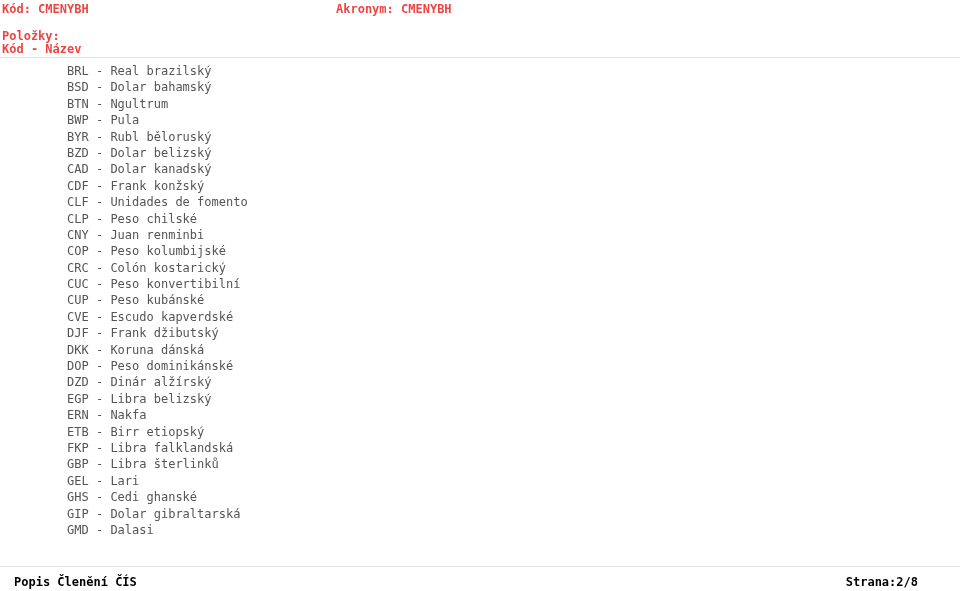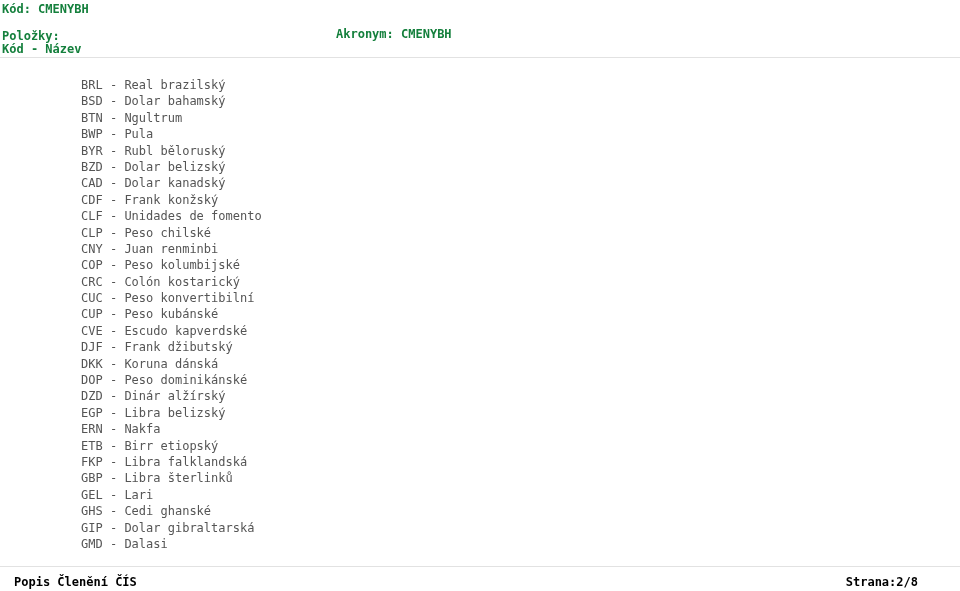--- a/index.html
+++ b/index.html
@@ -25,39 +25,38 @@
 
   
   .header-block {
     position: absolute;
     left: 0;
     top: 0;
     width: 960px;
   }
 
   .hdr-text {
-    color: #15803d;
+    color: #ef4444;
     font-weight: bold;
     font-size: 12px;
     line-height: 16px;
     font-family: "DejaVu Sans Mono", "Liberation Mono", monospace;
     white-space: pre;
   }
 
   .code-line {
     position: absolute;
     left: 2px;
     top: 1px;
   }
 
   .acronym-line {
     position: absolute;
     left: 336px;
     top: 1px;
-    margin-top: 25px;
   }
 
   .polozky-line {
     position: absolute;
     left: 2px;
     top: 28px;
     text-align: right;
   }
 
   .kodnazev-line {
@@ -79,21 +78,21 @@
   }
   .rule-top  { top: 57px; }
   .rule-bot  { top: 566px; }
 
   
   .item-list {
     position: absolute;
     left: 63px;
     top: 59px;
     width: 880px;
-    margin: 18px;
+    margin: 4px;
     padding: 0;
     list-style: none;
   }
 
   .item-row {
     height: 16.4px;
     line-height: 16.4px;
     white-space: pre;
     font-size: 12px;
     color: #555555;

